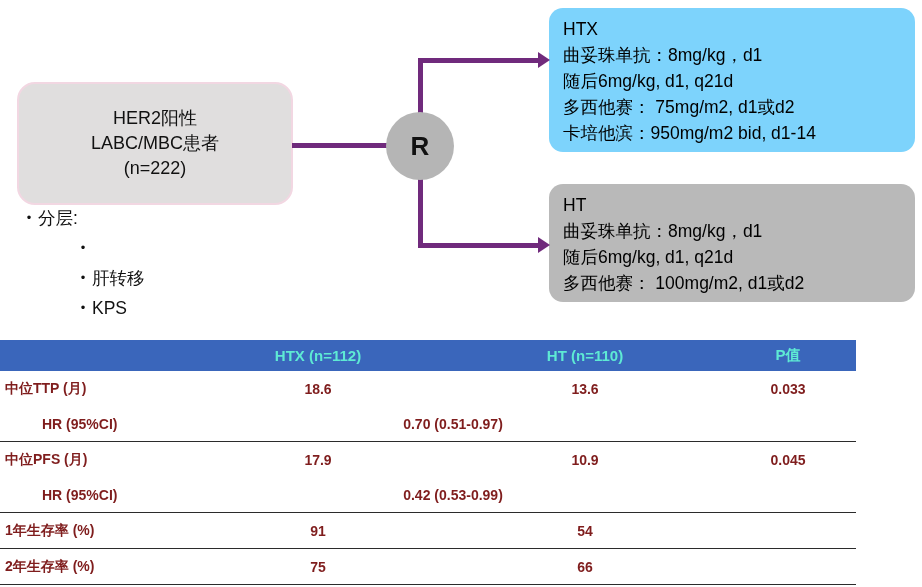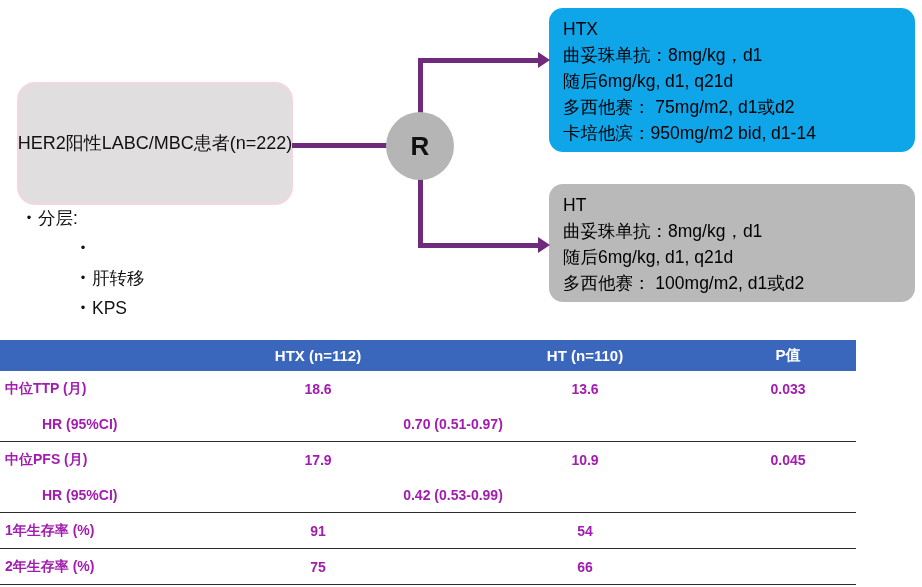--- a/index.html
+++ b/index.html
@@ -25,20 +25,21 @@
 
   .population-box {
     position: absolute;
     left: 17px; top: 82px;
     width: 276px; height: 123px;
     box-sizing: border-box;
     background: #e0dede;
     border: 2px solid #f2d7e2;
     border-radius: 18px;
     display: flex;
+    flex-direction: column;
     align-items: center;
     justify-content: center;
     text-align: center;
     font-size: 18px;
     line-height: 25px;
     color: #111111;
   }
   .population-box .pline { white-space: nowrap; }
 
   .arm-box {
@@ -47,21 +48,21 @@
     border-radius: 14px;
     padding: 8px 0 8px 14px;
     font-size: 17.5px;
     line-height: 26px;
     color: #000000;
   }
   .arm-box .aline { white-space: nowrap; }
   #arm-htx {
     left: 549px; top: 8px;
     width: 366px; height: 144px;
-    background: #0ea5e9;
+    background: #7dd3fc;
   }
   #arm-ht {
     left: 549px; top: 184px;
     width: 366px; height: 118px;
     background: #b9b9b9;
   }
 
   
   .rand-circle {
     position: absolute;
@@ -130,35 +131,35 @@
     width: 856px;
   }
   .tbl {
     width: 856px;
     border-collapse: collapse;
     table-layout: fixed;
     font-size: 14px;
   }
   .tbl th {
     background: #3a66bb;
-    color: #ffffff;
+    color: #5eead4;
     font-weight: bold;
     font-size: 15px;
     height: 31px;
     text-align: center;
     padding: 0;
   }
   .tbl th.col-label { text-align: left; }
   .tbl td {
     height: 35px;
     padding: 0;
     font-weight: bold;
     font-size: 14px;
     text-align: center;
-    color: #a21caf;
+    color: #7f1d1d;
     vertical-align: middle;
   }
   .tbl td.lbl {
     text-align: left;
     padding-left: 5px;
     font-weight: bold;
   }
   .tbl td.lbl-indent {
     text-align: left;
     padding-left: 42px;

